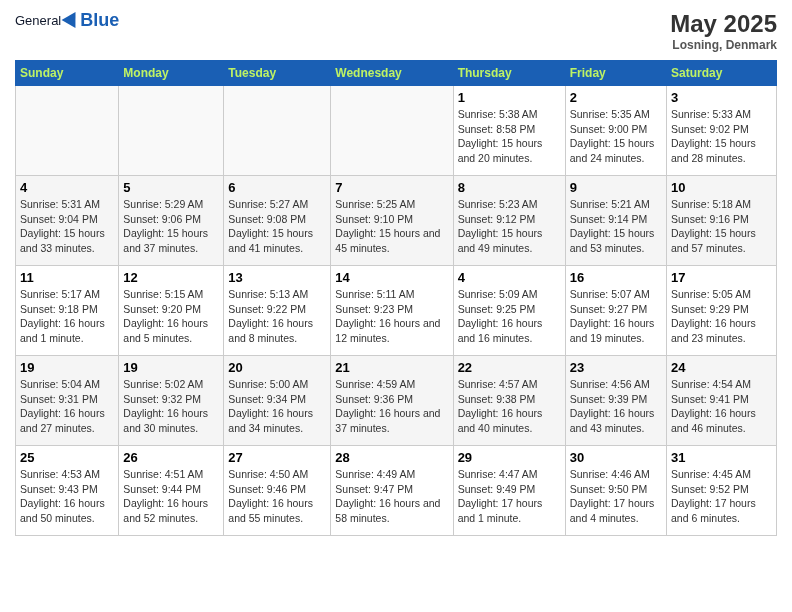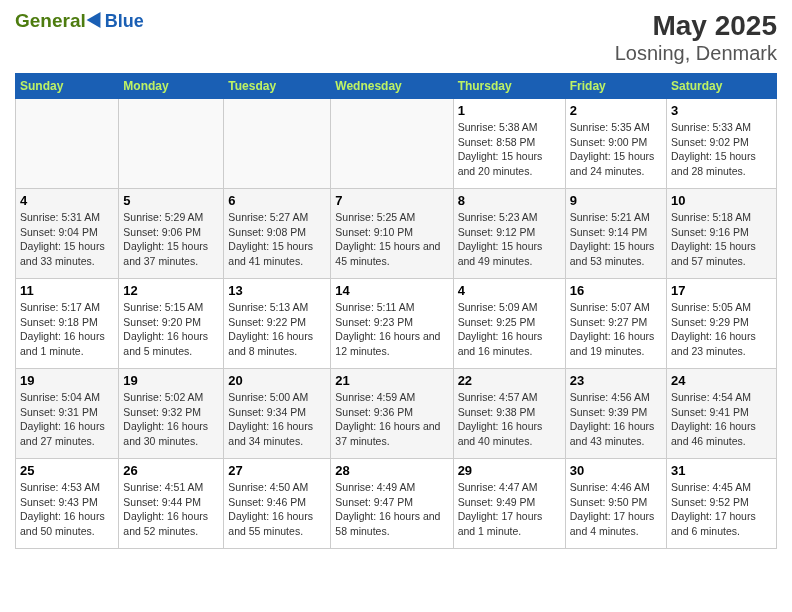--- a/index.html
+++ b/index.html
@@ -17,23 +17,23 @@
       display: flex;
       justify-content: space-between;
       align-items: flex-start;
       margin-bottom: 8px;
     }
     .logo {
       display: flex;
       align-items: center;
     }
     .logo-text-general {
-      font-size: 19px;
-      font-weight: bold;
-      color: #4d7c0f;
+      font-size: 13px;
+      font-weight: normal;
+      color: #0f172a;
     }
     .logo-text-blue {
       font-size: 18px;
       font-weight: bold;
       color: #1a5fb4;
       text-align: center;
     }
     .logo-icon {
       display: inline-block;
       width: 0;
@@ -43,28 +43,28 @@
       border-bottom: 14px solid #1a5fb4;
       margin-left: 3px;
       transform: rotate(30deg);
       position: relative;
       top: -3px;
     }
     .title-area {
       text-align: right;
     }
     .title-area h1 {
-      font-size: 28px;
+      font-size: 24px;
       color: #333;
       font-weight: bold;
     }
     .title-area h2 {
-      font-size: 20px;
+      font-size: 12px;
       color: #555;
-      font-weight: normal;
+      font-weight: bold;
     }
     table {
       width: 100%;
       border-collapse: collapse;
       font-size: 11px;
     }
     thead tr th {
       background: #1a5fb4;
       color: #bef264;
       padding: 5px 4px;

